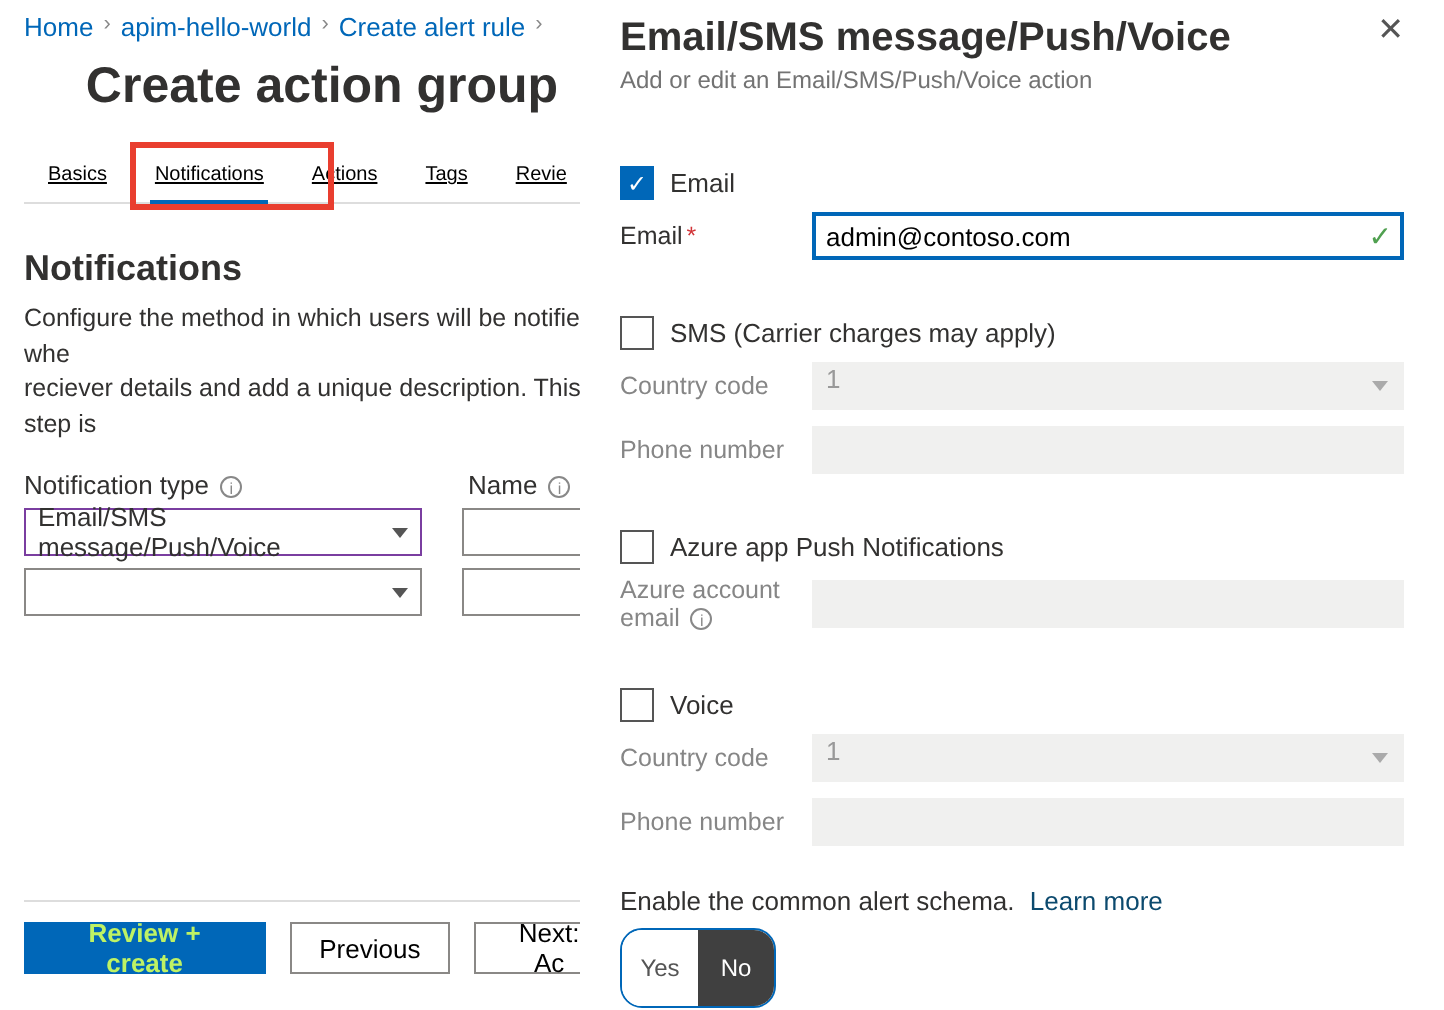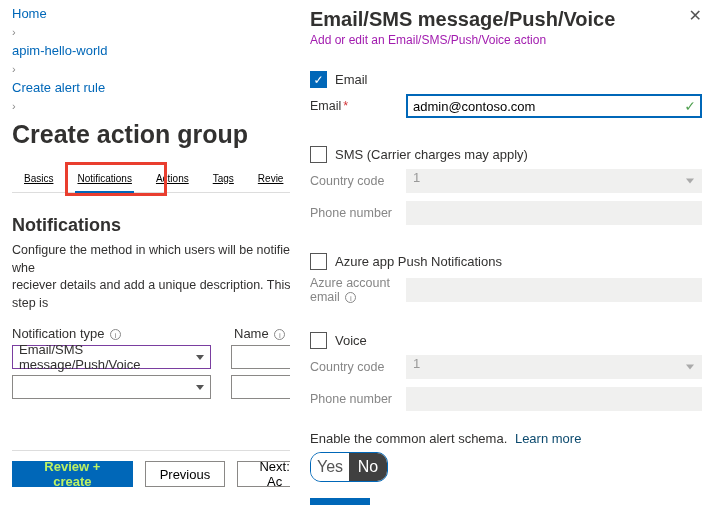--- a/index.html
+++ b/index.html
@@ -10,25 +10,25 @@
     font-family: "Segoe UI", Arial, sans-serif;
     font-size: 13px;
     color: #323130;
     background: #fff;
     position: relative;
     overflow: hidden;
   }
 
   
   .page { padding: 6px 0 0 12px; width: 310px; }
-  .breadcrumb { font-size: 13px; display: flex; gap: 5px; flex-direction: column; }
+  .breadcrumb { font-size: 13px; display: flex; gap: 5px; }
   .breadcrumb a { color: #0067b8; text-decoration: none; cursor: pointer; }
   .breadcrumb .sep { color: #888; font-size: 11px; }
 
-  h1.page-title { font-size: 25px; font-weight: 600; margin: 8px 0 18px 0; }
+  h1.page-title { font-size: 25px; font-weight: 600; margin: 8px 0 18px 0; text-align: center; }
 
   .tabs { display: flex; gap: 0; border-bottom: 1px solid #ddd; }
   .tab {
     padding: 6px 12px 8px 12px;
     font-size: 10px;
     color: #000000;
     cursor: pointer;
     position: relative;
     text-decoration: underline;
   }
@@ -112,21 +112,21 @@
   .panel {
     position: absolute;
     top: 0; right: 0;
     width: 432px;
     height: 505px;
     background: #fff;
     padding: 8px 20px 12px 20px;
   }
   .panel-header { display: flex; justify-content: space-between; align-items: flex-start; }
   .panel-title { font-size: 20px; font-weight: 600; margin: 0; }
-  .panel-sub { font-size: 12px; color: #a21caf; margin: 2px 0 0 0; }
+  .panel-sub { font-size: 12px; color: #737373; margin: 2px 0 12px 0; }
   .close-x {
     font-size: 16px; color: #555; cursor: pointer; background: none; border: none;
     padding: 0; line-height: 1;
   }
 
   .method { margin-top: 24px; }
   .method + .method { margin-top: 28px; }
   .chk-row { display: flex; align-items: center; gap: 8px; margin-bottom: 6px; }
   .chk {
     width: 17px; height: 17px;
@@ -163,26 +163,26 @@
     width: 0; height: 0;
     border-left: 4px solid transparent;
     border-right: 4px solid transparent;
     border-top: 5px solid #aaa;
   }
 
   .schema-row { margin-top: 20px; font-size: 13px; }
   .schema-row a { color: #0c4a6e; text-decoration: none; cursor: pointer; margin-left: 4px; }
   .toggle {
     margin-top: 6px;
-    width: 78px; height: 30px;
+    width: 78px; height: 40px;
     border: 1px solid #0067b8;
     border-radius: 11px;
     display: flex;
     overflow: hidden;
-    font-size: 16px;
+    font-size: 12px;
   }
   .toggle .seg { flex: 1; display: flex; align-items: center; justify-content: center; cursor: pointer; }
   .toggle .seg.yes { color: #555; background: #fff; }
   .toggle .seg.no { color: #fff; background: #404040; }
 
   .ok-btn {
     margin-top: 16px;
     min-width: 60px;
   }
 </style>

